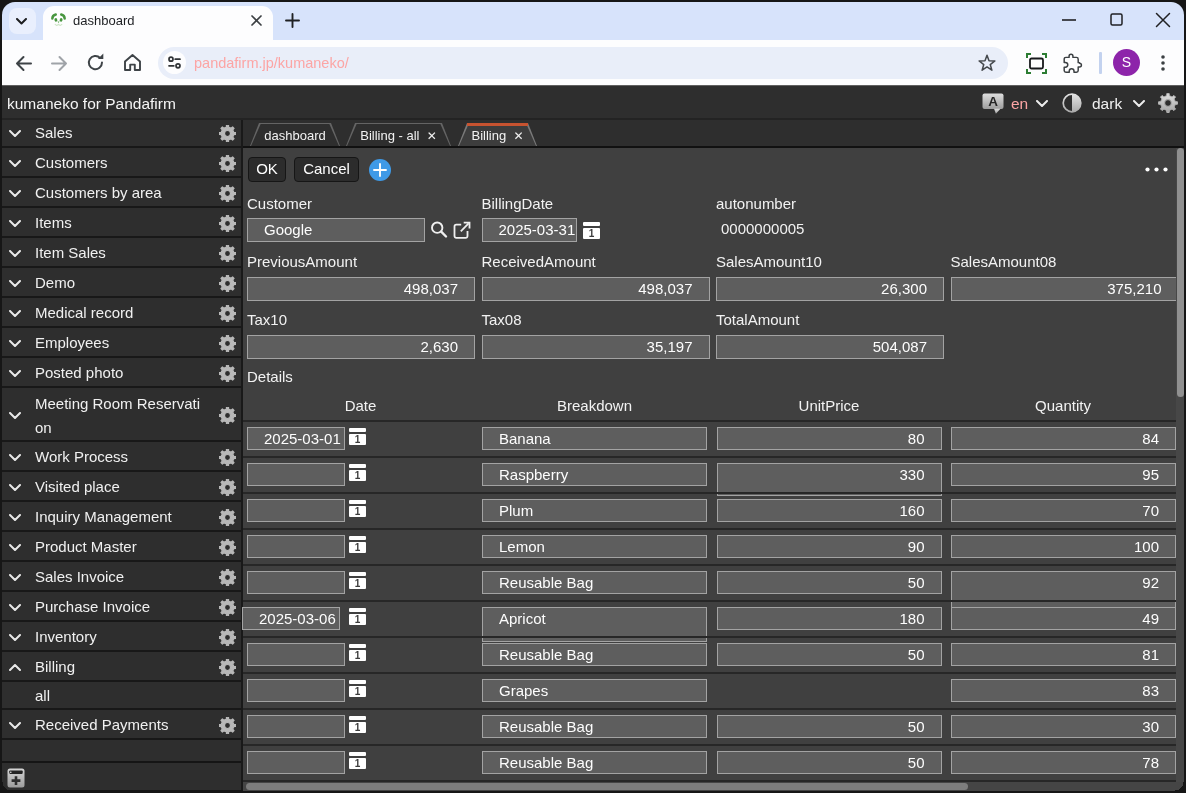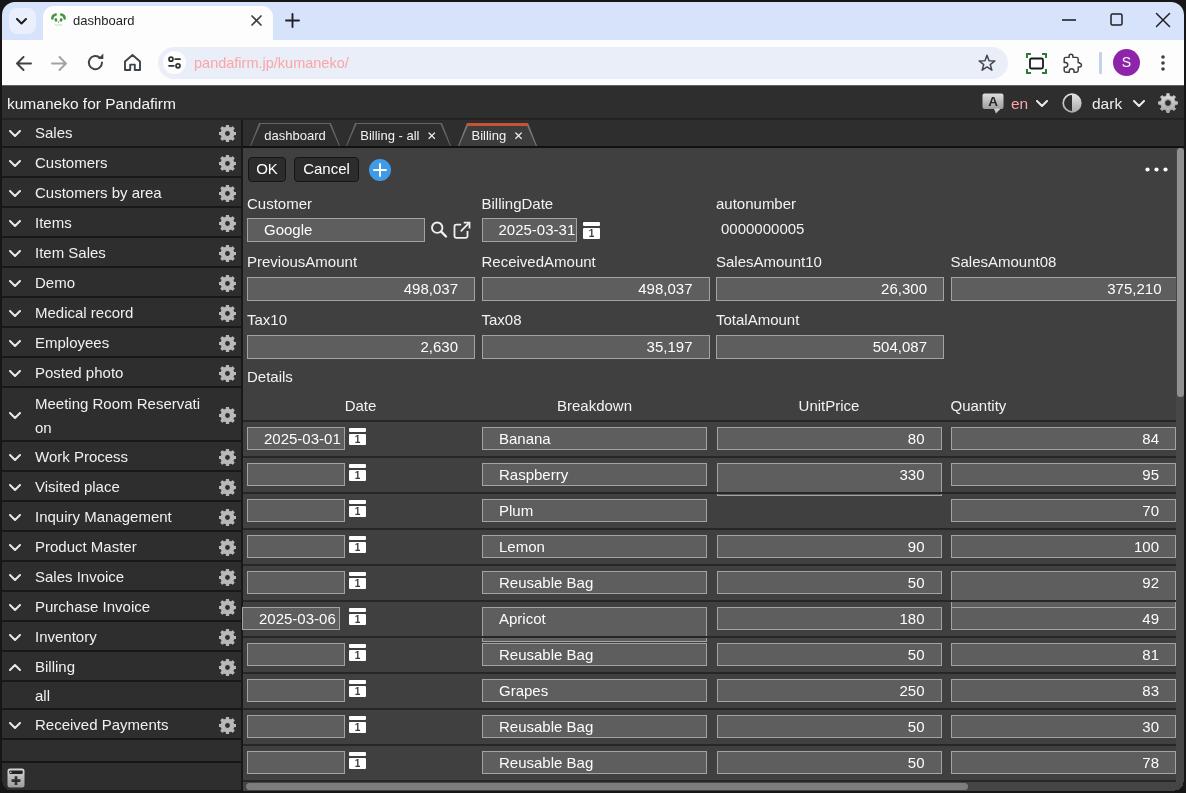--- a/index.html
+++ b/index.html
@@ -353,21 +353,21 @@
 <div class="lbl" style="left:247px;top:312px">Tax10</div>
 <div class="lbl" style="left:481.5px;top:312px">Tax08</div>
 <div class="lbl" style="left:716px;top:312px">TotalAmount</div>
 <div class="in num" style="left:247px;top:335px;width:228px">2,630</div>
 <div class="in num" style="left:481.5px;top:335px;width:228px">35,197</div>
 <div class="in num" style="left:716px;top:335px;width:228px">504,087</div>
 <div class="lbl" style="left:247px;top:369px">Details</div>
 <div class="lbl" style="left:247px;top:398px;width:227px;text-align:center">Date</div>
 <div class="lbl" style="left:482px;top:398px;width:225px;text-align:center">Breakdown</div>
 <div class="lbl" style="left:716.5px;top:398px;width:225px;text-align:center">UnitPrice</div>
-<div class="lbl" style="left:950.5px;top:398px;width:225px;">Quantity</div>
+<div class="lbl" style="left:950.5px;top:398px;width:225px;text-align:center">Quantity</div>
 <div class="abs" style="left:243px;top:420px;width:933px;height:1.5px;background:#272727"></div>
     <div class="in" style="left:247px;top:427px;width:98px;height:23px;line-height:21px">2025-03-01</div>
     <div class="abs" style="left:349px;top:428px;width:17px;height:17px">
       <div class="abs" style="left:0;top:0;width:17px;height:4px;background:#fff;border-radius:1px"></div>
       <div class="abs" style="left:0;top:6px;width:17px;height:11px;background:#fff;border-radius:1px;color:#3d3d3d;font:700 10px/11px 'Liberation Sans',sans-serif;text-align:center">1</div>
     </div>
     <div class="in" style="left:482px;top:427px;width:225px;height:23px;line-height:21px">Banana</div>
     <div class="in num" style="left:716.5px;top:427px;width:225px;height:23px;line-height:21px">80</div>
     <div class="in num" style="left:950.5px;top:427px;width:225.5px;height:23px;line-height:21px">84</div>
     <div class="abs" style="left:243px;top:456px;width:933px;height:1.5px;background:#272727"></div>
@@ -379,20 +379,21 @@
     <div class="in" style="left:482px;top:463px;width:225px;height:23px;line-height:21px">Raspberry</div>
     <div class="in num" style="left:716.5px;top:463px;width:225px;height:33px;line-height:21px">330</div>
     <div class="in num" style="left:950.5px;top:463px;width:225.5px;height:23px;line-height:21px">95</div>
     <div class="abs" style="left:243px;top:492px;width:933px;height:1.5px;background:#272727"></div>
     <div class="in" style="left:247px;top:499px;width:98px;height:23px;line-height:21px"></div>
     <div class="abs" style="left:349px;top:500px;width:17px;height:17px">
       <div class="abs" style="left:0;top:0;width:17px;height:4px;background:#fff;border-radius:1px"></div>
       <div class="abs" style="left:0;top:6px;width:17px;height:11px;background:#fff;border-radius:1px;color:#3d3d3d;font:700 10px/11px 'Liberation Sans',sans-serif;text-align:center">1</div>
     </div>
     <div class="in" style="left:482px;top:499px;width:225px;height:23px;line-height:21px">Plum</div>
+    <div class="in num" style="left:716.5px;top:499px;width:225px;height:23px;line-height:21px">160</div>
     <div class="in num" style="left:950.5px;top:499px;width:225.5px;height:23px;line-height:21px">70</div>
     <div class="abs" style="left:243px;top:528px;width:933px;height:1.5px;background:#272727"></div>
     <div class="in" style="left:247px;top:535px;width:98px;height:23px;line-height:21px"></div>
     <div class="abs" style="left:349px;top:536px;width:17px;height:17px">
       <div class="abs" style="left:0;top:0;width:17px;height:4px;background:#fff;border-radius:1px"></div>
       <div class="abs" style="left:0;top:6px;width:17px;height:11px;background:#fff;border-radius:1px;color:#3d3d3d;font:700 10px/11px 'Liberation Sans',sans-serif;text-align:center">1</div>
     </div>
     <div class="in" style="left:482px;top:535px;width:225px;height:23px;line-height:21px">Lemon</div>
     <div class="in num" style="left:716.5px;top:535px;width:225px;height:23px;line-height:21px">90</div>
     <div class="in num" style="left:950.5px;top:535px;width:225.5px;height:23px;line-height:21px">100</div>
@@ -423,21 +424,20 @@
     <div class="in" style="left:482px;top:643px;width:225px;height:23px;line-height:21px">Reusable Bag</div>
     <div class="in num" style="left:716.5px;top:643px;width:225px;height:23px;line-height:21px">50</div>
     <div class="in num" style="left:950.5px;top:643px;width:225.5px;height:23px;line-height:21px">81</div>
     <div class="abs" style="left:243px;top:672px;width:933px;height:1.5px;background:#272727"></div>
     <div class="in" style="left:247px;top:679px;width:98px;height:23px;line-height:21px"></div>
     <div class="abs" style="left:349px;top:680px;width:17px;height:17px">
       <div class="abs" style="left:0;top:0;width:17px;height:4px;background:#fff;border-radius:1px"></div>
       <div class="abs" style="left:0;top:6px;width:17px;height:11px;background:#fff;border-radius:1px;color:#3d3d3d;font:700 10px/11px 'Liberation Sans',sans-serif;text-align:center">1</div>
     </div>
     <div class="in" style="left:482px;top:679px;width:225px;height:23px;line-height:21px">Grapes</div>
-    <div class="in num" style="left:716.5px;top:679px;width:225px;height:23px;line-height:21px">250</div>
     <div class="in num" style="left:950.5px;top:679px;width:225.5px;height:23px;line-height:21px">83</div>
     <div class="abs" style="left:243px;top:708px;width:933px;height:1.5px;background:#272727"></div>
     <div class="in" style="left:247px;top:715px;width:98px;height:23px;line-height:21px"></div>
     <div class="abs" style="left:349px;top:716px;width:17px;height:17px">
       <div class="abs" style="left:0;top:0;width:17px;height:4px;background:#fff;border-radius:1px"></div>
       <div class="abs" style="left:0;top:6px;width:17px;height:11px;background:#fff;border-radius:1px;color:#3d3d3d;font:700 10px/11px 'Liberation Sans',sans-serif;text-align:center">1</div>
     </div>
     <div class="in" style="left:482px;top:715px;width:225px;height:23px;line-height:21px">Reusable Bag</div>
     <div class="in num" style="left:716.5px;top:715px;width:225px;height:23px;line-height:21px">50</div>
     <div class="in num" style="left:950.5px;top:715px;width:225.5px;height:23px;line-height:21px">30</div>

